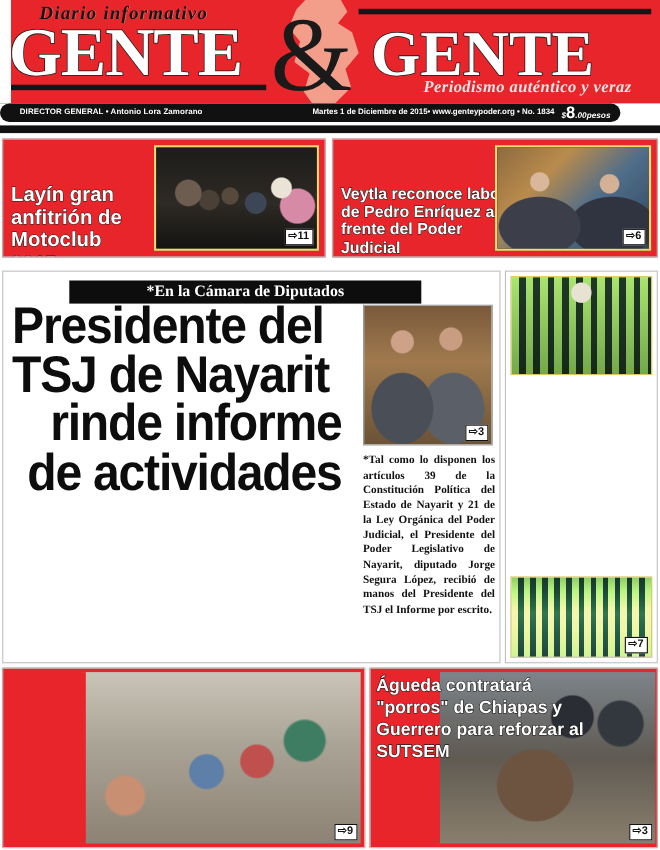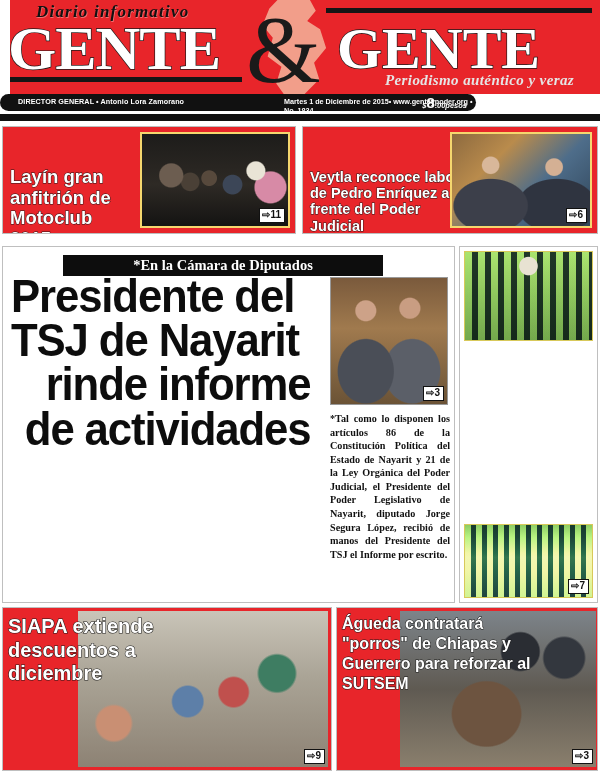--- a/index.html
+++ b/index.html
@@ -70,21 +70,21 @@
     font-family: "Liberation Serif", serif;
     font-size: 15px; font-weight: 700; font-style: italic;
     letter-spacing: .4px;
     color: #e5e5e5;
     margin-left: 40px;
   }
 
   
   .infobar {
     position: absolute; left: 0; top: 94px;
-    width: 476px; height: 17px;
+    width: 564px; height: 17px;
     background: #111; border-radius: 9px;
     color: #fff;
     text-decoration: underline;
   }
   .ib-left {
     position: absolute; left: 18px; top: 3px;
     font-size: 7.2px; font-weight: 700; letter-spacing: .1px;
   }
   .ib-center {
     position: absolute; left: 272px; top: 3px;
@@ -380,21 +380,21 @@
       <span class="ln">TSJ de Nayarit</span>
       <span class="ln r">rinde informe</span>
       <span class="ln r">de actividades</span>
     </div>
     <div class="main-photo">
       <div class="ph ph-tsj"></div>
       <div class="pagebadge">
         <span class="arw">⇨</span><span>3</span>
       </div>
     </div>
-    <div class="main-body">*Tal como lo disponen los artículos 86 de la Constitución Política del Estado de Nayarit y 21 de la Ley Orgánica del Poder Judicial, el Presidente del Poder Legislativo de Nayarit, diputado Jorge Segura López, recibió de manos del Presidente del TSJ el Informe por escrito.</div>
+    <div class="main-body">*Tal como lo disponen los artículos 39 de la Constitución Política del Estado de Nayarit y 21 de la Ley Orgánica del Poder Judicial, el Presidente del Poder Legislativo de Nayarit, diputado Jorge Segura López, recibió de manos del Presidente del TSJ el Informe por escrito.</div>
   </div>
 
   <div class="rightcol">
     <div class="rc-photo-top">
       <div class="ph ph-school"></div>
     </div>
     <div class="rc-photo-bot">
       <div class="ph ph-parade"></div>
       <div class="pagebadge">
         <span class="arw">⇨</span><span>7</span>
@@ -403,21 +403,20 @@
   </div>
 
   <div class="bottom bottom-l">
     <div class="bl-photo">
       <div class="ph ph-queue"></div>
       <div class="pagebadge">
         <span class="arw">⇨</span><span>9</span>
       </div>
     </div>
     <div class="bl-redband"></div>
-    <div class="bl-head">SIAPA extiende descuentos a diciembre</div>
   </div>
 
   <div class="bottom bottom-r">
     <div class="br-photo">
       <div class="ph ph-riot"></div>
       <div class="pagebadge">
         <span class="arw">⇨</span><span>3</span>
       </div>
     </div>
     <div class="br-redband"></div>

